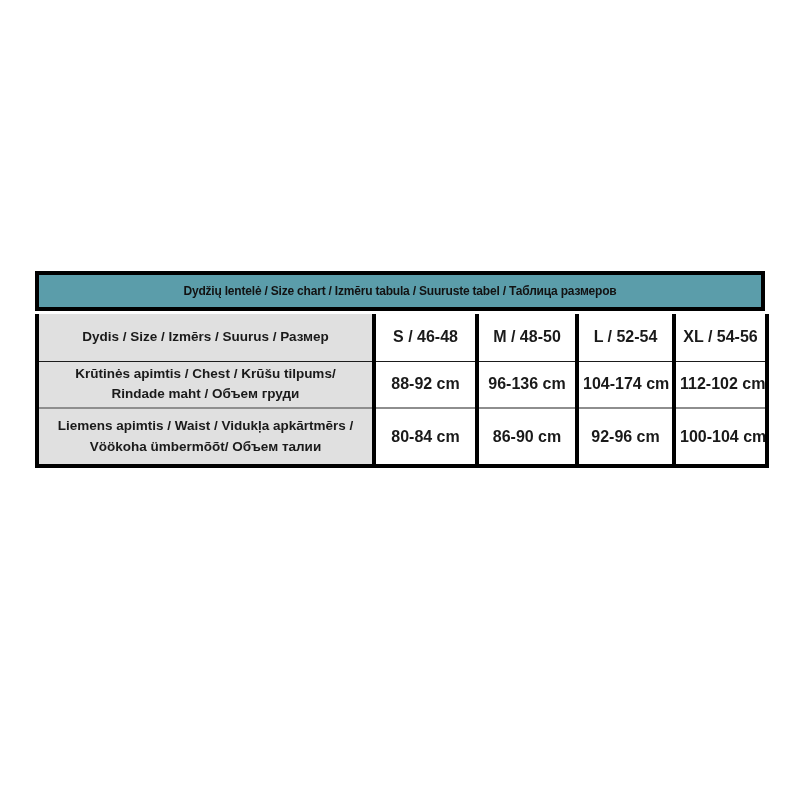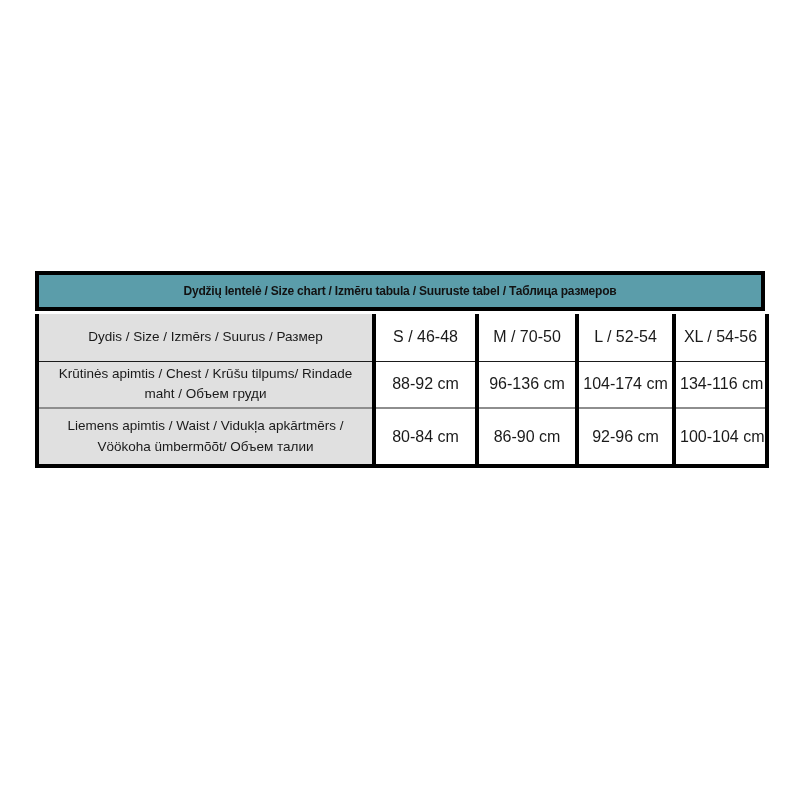--- a/index.html
+++ b/index.html
@@ -36,21 +36,21 @@
   table.chart-body {
     width: 730px;
     table-layout: fixed;
     border-collapse: collapse;
     border: 4px solid var(--border-color, #000000);
     border-top: none;
   }
   table.chart-body td, table.chart-body th {
     text-align: center;
     vertical-align: middle;
-    font-weight: normal;
+    font-weight: bold;
     overflow: hidden;
   }
   .label-cell {
     background: var(--label-bg, #e0e0e0);
     font-size: 13.5px;
     line-height: 1.55;
     padding: 2px 10px;
   }
   .value-cell {
     background: #ffffff;
@@ -81,30 +81,30 @@
       <col style="width:337px">
       <col style="width:103px">
       <col style="width:100px">
       <col style="width:97px">
       <col style="width:93px">
     </colgroup>
     <tbody>
       <tr class="row-size">
         <th class="label-cell">Dydis / Size / Izmērs / Suurus / Размер</th>
         <td class="value-cell">S / 46-48</td>
-        <td class="value-cell">M / 70-50</td>
+        <td class="value-cell">M / 48-50</td>
         <td class="value-cell">L / 52-54</td>
         <td class="value-cell">XL / 54-56</td>
       </tr>
       <tr class="row-chest">
         <th class="label-cell">Krūtinės apimtis / Chest / Krūšu tilpums/ Rindade maht / Объем груди</th>
         <td class="value-cell">88-92 cm</td>
         <td class="value-cell">96-136 cm</td>
         <td class="value-cell">104-174 cm</td>
-        <td class="value-cell">134-116 cm</td>
+        <td class="value-cell">112-102 cm</td>
       </tr>
       <tr class="row-waist">
         <th class="label-cell">Liemens apimtis / Waist / Vidukļa apkārtmērs / Vöökoha ümbermõõt/ Объем талии</th>
         <td class="value-cell">80-84 cm</td>
         <td class="value-cell">86-90 cm</td>
         <td class="value-cell">92-96 cm</td>
         <td class="value-cell">100-104 cm</td>
       </tr>
     </tbody>
   </table>

